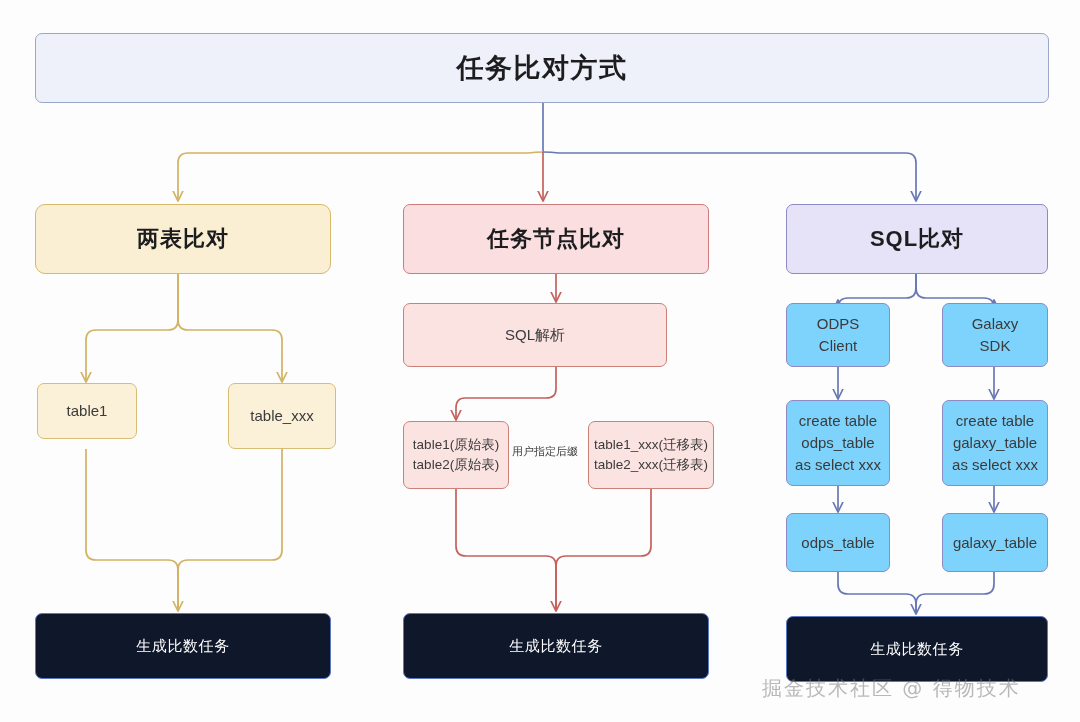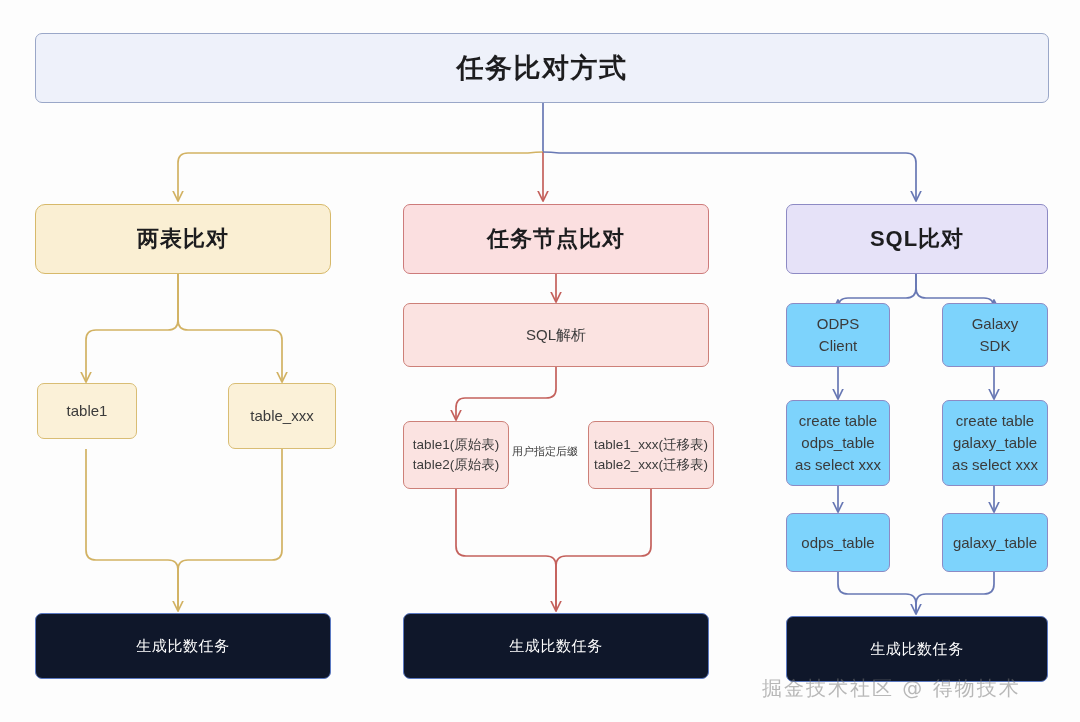--- a/index.html
+++ b/index.html
@@ -213,21 +213,21 @@
   <div class="node n-yellow-head" style="left:35px; top:204px; width:296px; height:70px;border-radius:10px;">两表比对</div>
 
   <div class="node n-yellow" style="left:37px; top:383px; width:100px; height:56px;">table1</div>
 
   <div class="node n-yellow" style="left:228px; top:383px; width:108px; height:66px;">table_xxx</div>
 
   <div class="node n-blue" style="left:35px; top:613px; width:296px; height:66px;">生成比数任务</div>
 
   <div class="node n-red-head" style="left:403px; top:204px; width:306px; height:70px;">任务节点比对</div>
 
-  <div class="node n-red" style="left:403px; top:303px; width:306px; height:64px;">SQL解析</div>
+  <div class="node n-red" style="left:403px; top:303px; width:264px; height:64px;">SQL解析</div>
 
   <div class="node n-red-tbl" style="left:403px; top:421px; width:106px; height:68px;">table1(原始表)
 table2(原始表)</div>
 
   <div class="annot" style="left:512px; top:444px;">
     <span>用户指定后缀</span>
     <span class="annot-caret">▶</span>
   </div>
 
   <div class="node n-red-tbl" style="left:588px; top:421px; width:126px; height:68px;text-align:center;">table1_xxx(迁移表)

